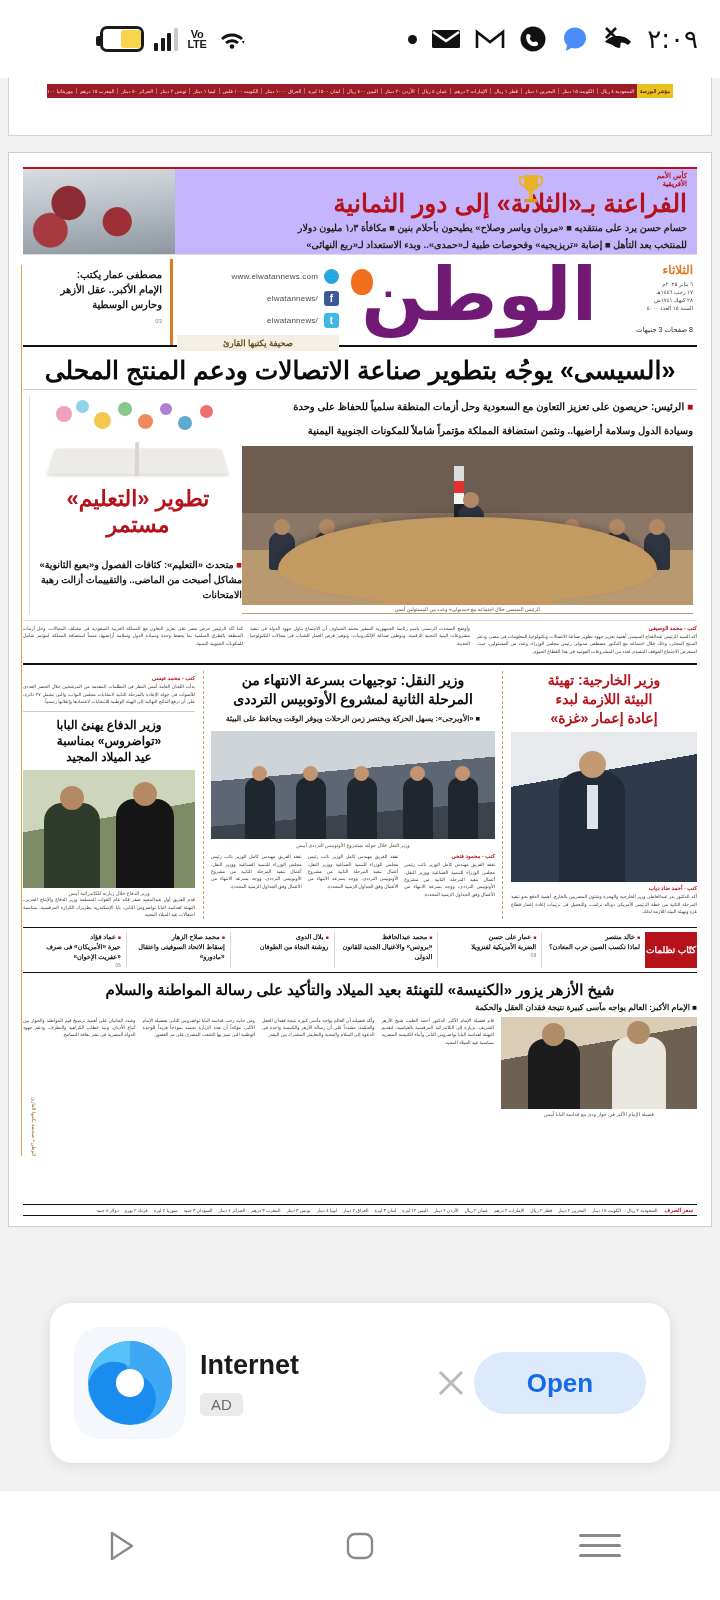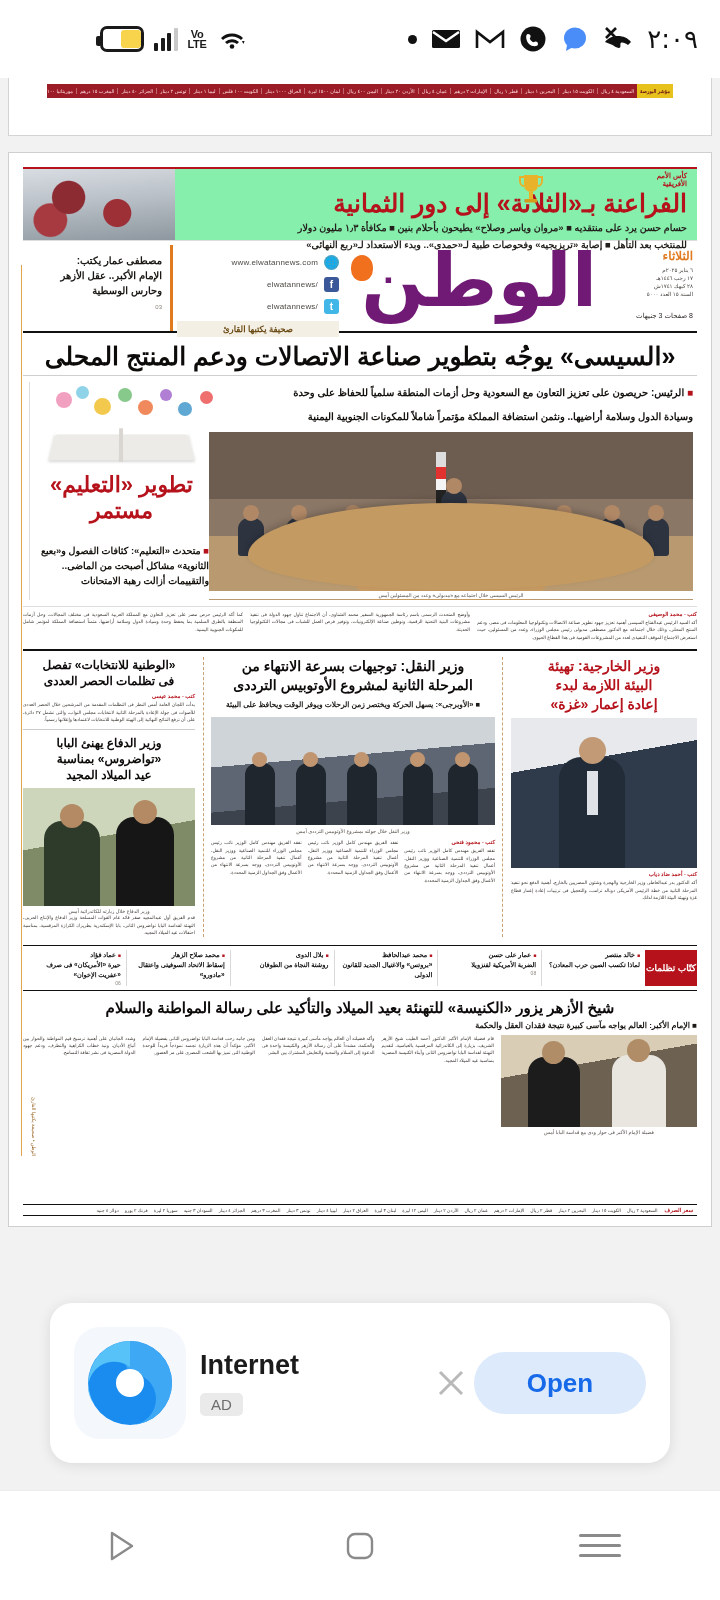--- a/index.html
+++ b/index.html
@@ -69,22 +69,22 @@
   }
   
   .rail{
     position:absolute; top:98px; bottom:60px; left:-2px; width:16px;
     border-left:1px solid #e2a44c; writing-mode:vertical-rl; text-orientation:mixed;
     font-size:5px; color:#9d6b2a; padding-top:12px; letter-spacing:.4px;
   }
 
   
   .sports{
-    display:flex; direction:rtl; height:74px; border-top:2px solid #b5121b;
-    border-bottom:1px solid #ddd; background:#86efac;
+    display:flex; direction:rtl; height:88px; border-top:2px solid #b5121b;
+    border-bottom:1px solid #ddd; background:#c4b5fd;
   }
   .sports-img{
     width:152px; background:
       radial-gradient(circle at 30% 40%, #8d2b32 0 14%, transparent 15%),
       radial-gradient(circle at 62% 62%, #9c3036 0 13%, transparent 14%),
       radial-gradient(circle at 18% 72%, #a63a40 0 12%, transparent 13%),
       linear-gradient(175deg,#d8dde2 0%,#b9c0c7 45%,#8e979f 100%);
     position:relative; order:2;
   }
   .sports-txt{ flex:1; padding:3px 10px 0 6px; order:1; position:relative;}
@@ -130,21 +130,21 @@
     background:
       radial-gradient(ellipse at 50% 78%, #c79a62 0 30%, transparent 31%),
       linear-gradient(180deg,#6d5c50 0 40%, #8b7766 40% 62%, #b99a70 62% 100%);
     position:relative; overflow:hidden;
   }
   .pm-table{ position:absolute; left:8%; right:8%; bottom:6%; height:52%; background:#c49a63; border-radius:50%/60% 60% 40% 40%; box-shadow:0 -3px 6px rgba(0,0,0,.18);}
   .pm-flag{ position:absolute; left:47%; top:12%; width:10px; height:52px; background:linear-gradient(180deg,#ddd 0 28%, #e2322f 28% 52%, #f4f4f4 52% 74%, #222 74% 100%);}
   .pm-person{ position:absolute; width:26px; height:38px; background:#2d3440; border-radius:11px 11px 3px 3px; bottom:26%;}
   .pm-person:before{ content:""; position:absolute; top:-13px; left:5px; width:16px; height:16px; border-radius:50%; background:#b08866;}
   .pm-cap{ position:absolute; bottom:1px; left:0; right:0; text-align:center; font-size:5px; color:#55504b; background:#fff; padding:1px 0;}
-  .r1-left{ width:180px; padding-left:4px; border-left:1px solid #ddd; margin-left:6px;}
+  .r1-left{ width:213px; padding-left:4px; border-left:1px solid #ddd; margin-left:6px;}
   .edu-art{
     height:86px; position:relative;
     background:linear-gradient(180deg,#ffffff 0 55%, #ffffff 100%);
   }
   .book{ position:absolute; bottom:6px; left:18px; right:18px; height:34px; background:#ecebe8; border-radius:4px 4px 2px 2px; box-shadow:inset 0 4px 0 #fff, 0 2px 3px rgba(0,0,0,.15); transform:perspective(180px) rotateX(32deg);}
   .book:after{ content:""; position:absolute; left:48%; top:-4px; width:4px; height:40px; background:#d9d6d1;}
   .bubbles{ position:absolute; top:2px; left:16px; right:6px; height:48px;}
   .bub{ position:absolute; border-radius:50%; }
   .edu-h{ text-align:center; color:#b5121b; font-size:22px; line-height:26px; font-weight:bold; margin-top:4px;}
   .edu-b{ font-size:9.5px; line-height:15px; font-weight:bold; color:#17140f; margin-top:19px; text-align:right;}
@@ -486,24 +486,20 @@
               <div class="txt">تفقد الفريق مهندس كامل الوزير نائب رئيس مجلس الوزراء للتنمية الصناعية ووزير النقل، أعمال تنفيذ المرحلة الثانية من مشروع الأوتوبيس الترددى، ووجه بسرعة الانتهاء من الأعمال وفق الجداول الزمنية المحددة.</div>
             </div>
             <div class="col">
               <div class="txt">تفقد الفريق مهندس كامل الوزير نائب رئيس مجلس الوزراء للتنمية الصناعية ووزير النقل، أعمال تنفيذ المرحلة الثانية من مشروع الأوتوبيس الترددى، ووجه بسرعة الانتهاء من الأعمال وفق الجداول الزمنية المحددة.</div>
             </div>
           </div>
         </div>
 
         <div class="mid-l">
           <div>
-            <div class="sec-h" style="font-size:12px;line-height:16px">
-              <span>«الوطنية للانتخابات» تفصل</span><br>
-              <span>فى تظلمات الحصر العددى</span>
-            </div>
             <div class="byline" style="margin-top:4px">كتب - محمد عيسى</div>
             <div class="txt">بدأت اللجان العامة أمس النظر فى التظلمات المقدمة من المرشحين خلال الحصر العددى للأصوات فى جولة الإعادة بالمرحلة الثانية لانتخابات مجلس النواب، والتى تشمل ٢٧ دائرة، على أن ترفع النتائج النهائية إلى الهيئة الوطنية للانتخابات لاعتمادها وإعلانها رسمياً.</div>
           </div>
           <div style="margin-top:6px;border-top:1px solid #ccc;padding-top:5px">
             <div class="sec-h" style="font-size:12px;line-height:16px">
               <span>وزير الدفاع يهنئ البابا</span><br>
               <span>«تواضروس» بمناسبة</span><br>
               <span>عيد الميلاد المجيد</span>
             </div>
             <div class="photo-pope">

